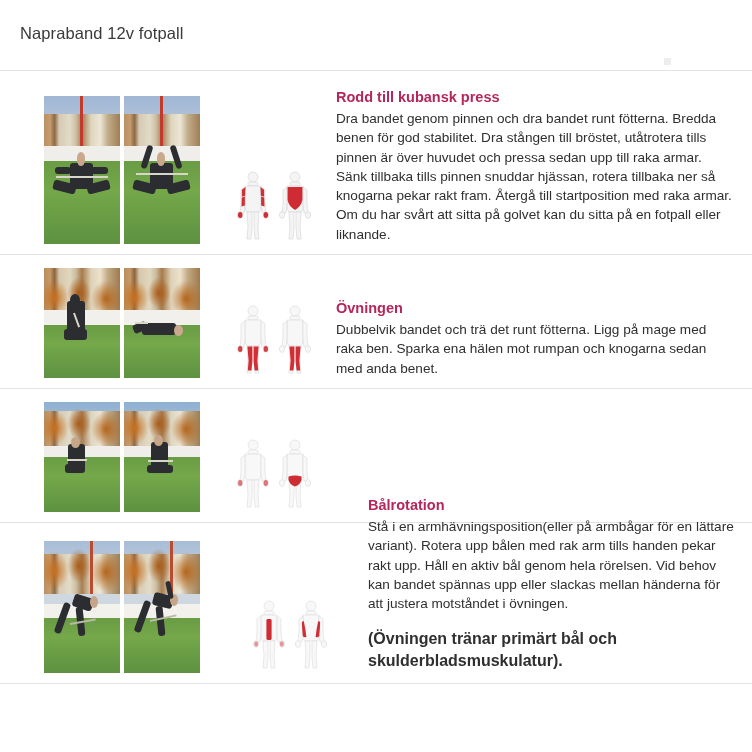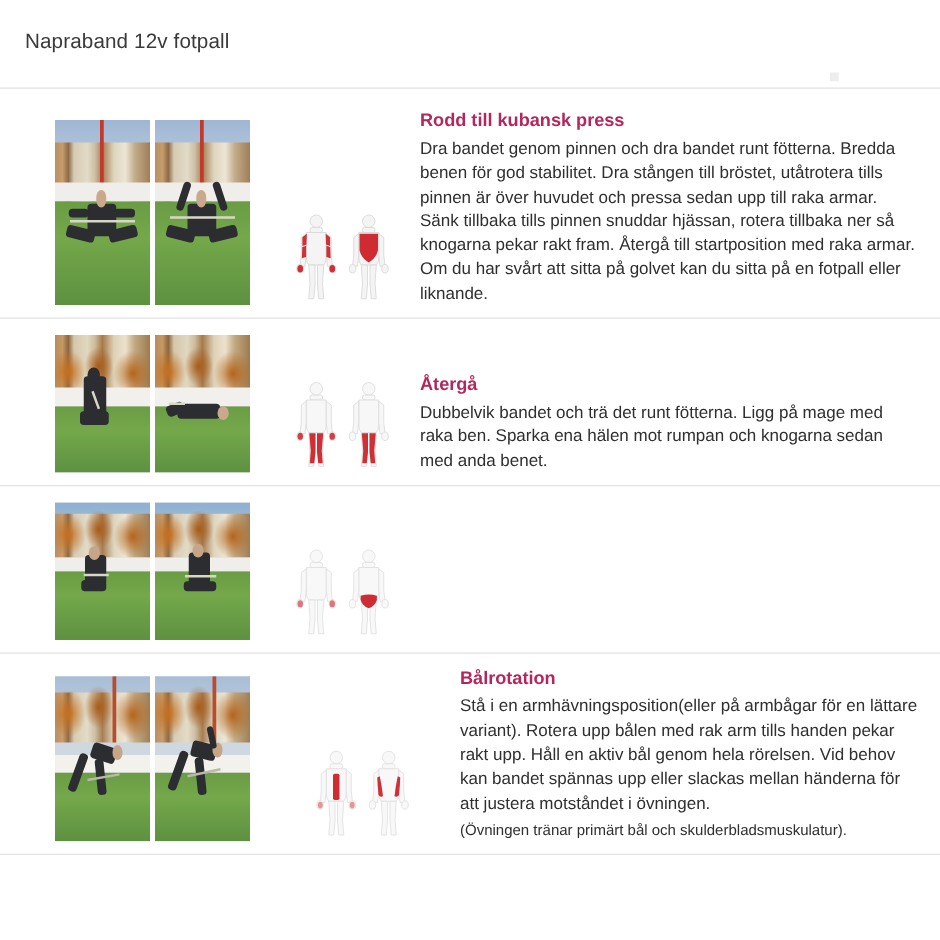--- a/index.html
+++ b/index.html
@@ -161,23 +161,24 @@
   }
   .exercise-desc {
     color: #2f2f2f;
     font-size: 13.6px;
     line-height: 1.42;
     margin: 0;
     white-space: pre-line;
   }
   .exercise-note {
     color: #2f2f2f;
-    font-size: 12px;
+    font-size: 16px;
     line-height: 1.42;
-    margin: 4px 0 0 0;
+    margin: 14px 0 0 0;
+    font-weight: bold;
   }
 </style>
 </head>
 <body>
 
 <div id="page">
 
   <div class="page-title">Napraband 12v fotpall</div>
   <div class="corner-mark"></div>
 
@@ -323,21 +324,21 @@
             <path d="M23 42 h-5 v16 l1 11 h4 l-1 -12 z"></path>
           </g>
           <g fill="#cc2027" opacity="0.93">
             <path d="M11.4 42.5 h5 v15 l-1 9 h-3.6 l0.8 -10 z"></path>
             <path d="M22.6 42.5 h-5 v15 l1 9 h3.6 l-0.8 -10 z"></path>
           </g>
         </svg>
       </div>
 
       <div class="text-col">
-        <h3 class="exercise-title">Återgå</h3>
+        <h3 class="exercise-title">Övningen</h3>
         <p class="exercise-desc">Dubbelvik bandet och trä det runt fötterna. Ligg på mage med raka ben. Sparka ena hälen mot rumpan och knogarna sedan med anda benet.</p>
       </div>
     </div>
 
     <div class="exercise-row" style="height:134px;">
       <div class="photo-pair">
         <div class="photo" style="height:110px;">
           <div class="sky" style="height:40%;background:linear-gradient(180deg,#8fb0d2 0%,#bacad9 100%);"></div>
           <div class="buildings" style="top:8%;height:32%;"></div>
           <div class="trees" style="top:4%;height:36%;"></div>

